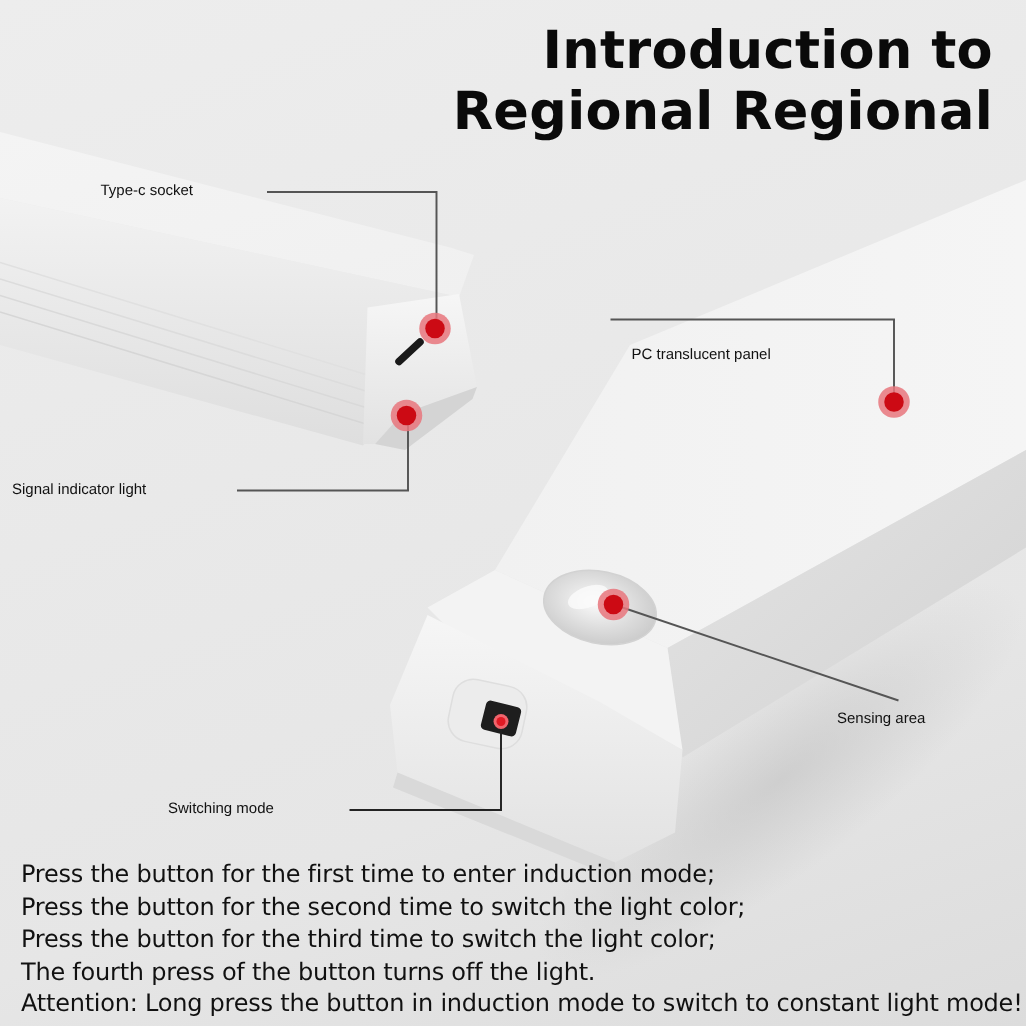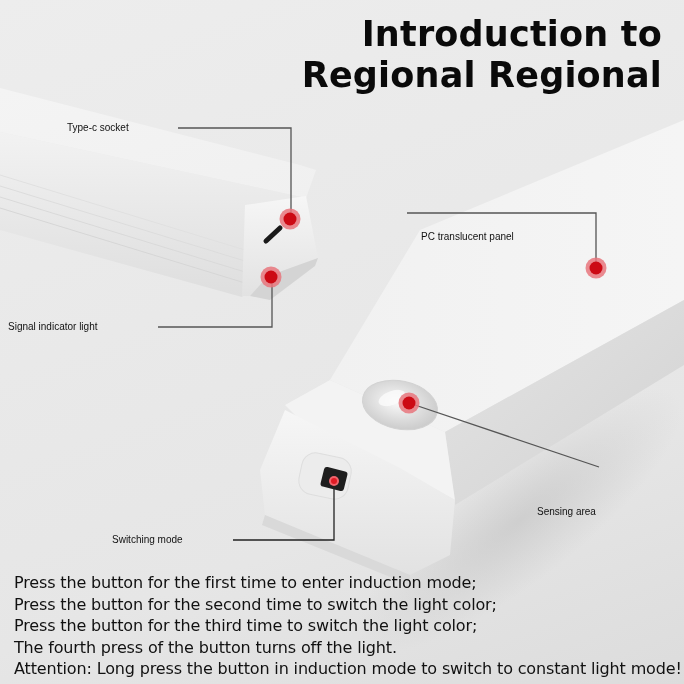--- a/index.html
+++ b/index.html
@@ -119,21 +119,21 @@
   </svg>
 
   <div class="title">
     <div>Introduction to</div>
     <div>Regional Regional</div>
   </div>
 
   <div class="label" style="left:67px; top:119px;">Type-c socket</div>
   <div class="label" style="left:8px; top:318px;">Signal indicator light</div>
   <div class="label" style="left:421px; top:192px;margin-top:36px;">PC translucent panel</div>
-  <div class="label" style="left:537px; top:471px;margin-top:32px;">Sensing area</div>
+  <div class="label" style="left:558px; top:471px;">Sensing area</div>
   <div class="label" style="left:112px; top:531px;">Switching mode</div>
 
   <div class="notes">
     <div class="note">Press the button for the first time to enter induction mode;</div>
     <div class="note">Press the button for the second time to switch the light color;</div>
     <div class="note">Press the button for the third time to switch the light color;</div>
     <div class="note">The fourth press of the button turns off the light.</div>
     <div class="note">Attention: Long press the button in induction mode to switch to constant light mode!</div>
   </div>
 

